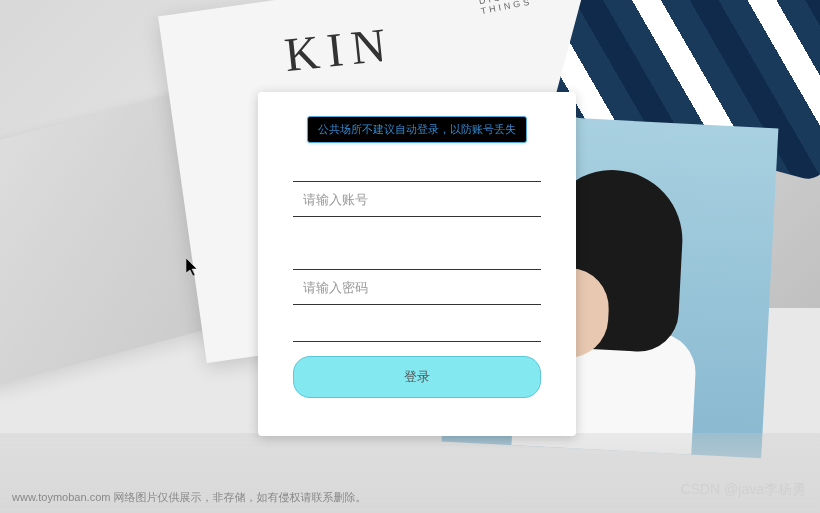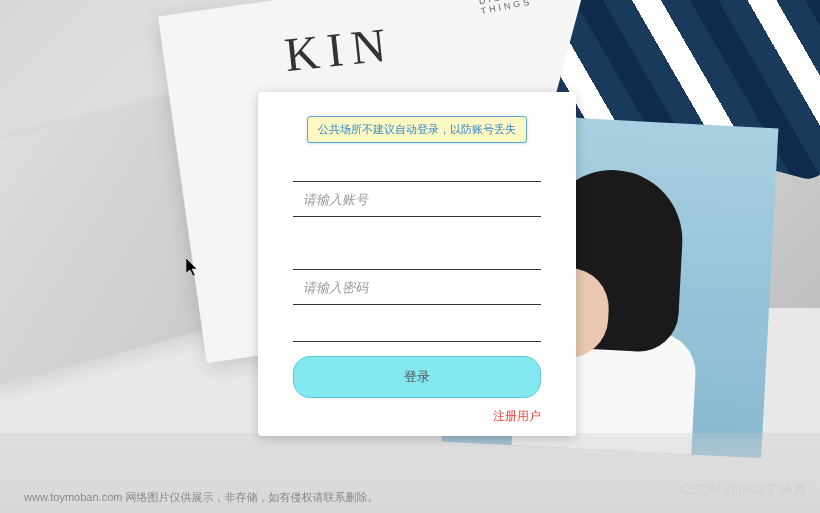--- a/index.html
+++ b/index.html
@@ -157,21 +157,21 @@
       height: 344px;
       background: #ffffff;
       border-radius: 4px;
       box-shadow: 0 2px 12px rgba(0,0,0,0.2);
       z-index: 10;
       padding: 24px 35px 20px 35px;
     }
     
     .warning-badge {
       display: inline-block;
-      background: #fef9c3;
+      background: #000000;
       border: 1px solid #5aa8d8;
       border-radius: 3px;
       padding: 5px 10px;
       font-size: 11px;
       color: #3388cc;
       box-shadow: 0 1px 3px rgba(90,168,216,0.3);
       margin: 0 auto;
       text-align: center;
     }
     
@@ -185,21 +185,20 @@
       height: 36px;
       border: none;
       border-top: 1px solid #333;
       border-bottom: 1px solid #333;
       padding: 0 10px;
       font-size: 13px;
       color: #333;
       outline: none;
       margin-bottom: 52px;
       background: #fff;
-      font-style: italic;
     }
     
     .input-field::placeholder {
       color: #999;
     }
     
     .divider {
       border: none;
       border-top: 1px solid #333;
       margin-top: -16px;
@@ -232,21 +231,21 @@
       position: absolute;
       top: 258px;
       left: 186px;
       z-index: 20;
       pointer-events: none;
     }
     
     .watermark-left {
       position: absolute;
       bottom: 8px;
-      left: 24px;
+      left: 12px;
       font-size: 11px;
       color: #888;
       z-index: 5;
       margin-top: 24px;
     }
     
     .watermark-right {
       position: absolute;
       bottom: 14px;
       right: 14px;
@@ -282,21 +281,20 @@
   </div>
   
   <input type="text" class="input-field" placeholder="请输入账号" style="">
   
   <input type="password" class="input-field" placeholder="请输入密码" style="">
   
   <hr class="divider">
   
   <button class="login-btn">登录</button>
   
-  <a class="register-link">注册用户</a>
 </div>
 
 <svg class="cursor" width="14" height="20" viewBox="0 0 14 20">
   <path d="M0,0 L0,15 L4,12 L7,18 L9,17 L6,11 L11,11 Z" fill="#000" stroke="#fff" stroke-width="0.5"></path>
 </svg>
 
 <div class="watermark-left">www.toymoban.com 网络图片仅供展示，非存储，如有侵权请联系删除。</div>
 <div class="watermark-right">CSDN @java李杨勇</div>
 
 </body></html>

